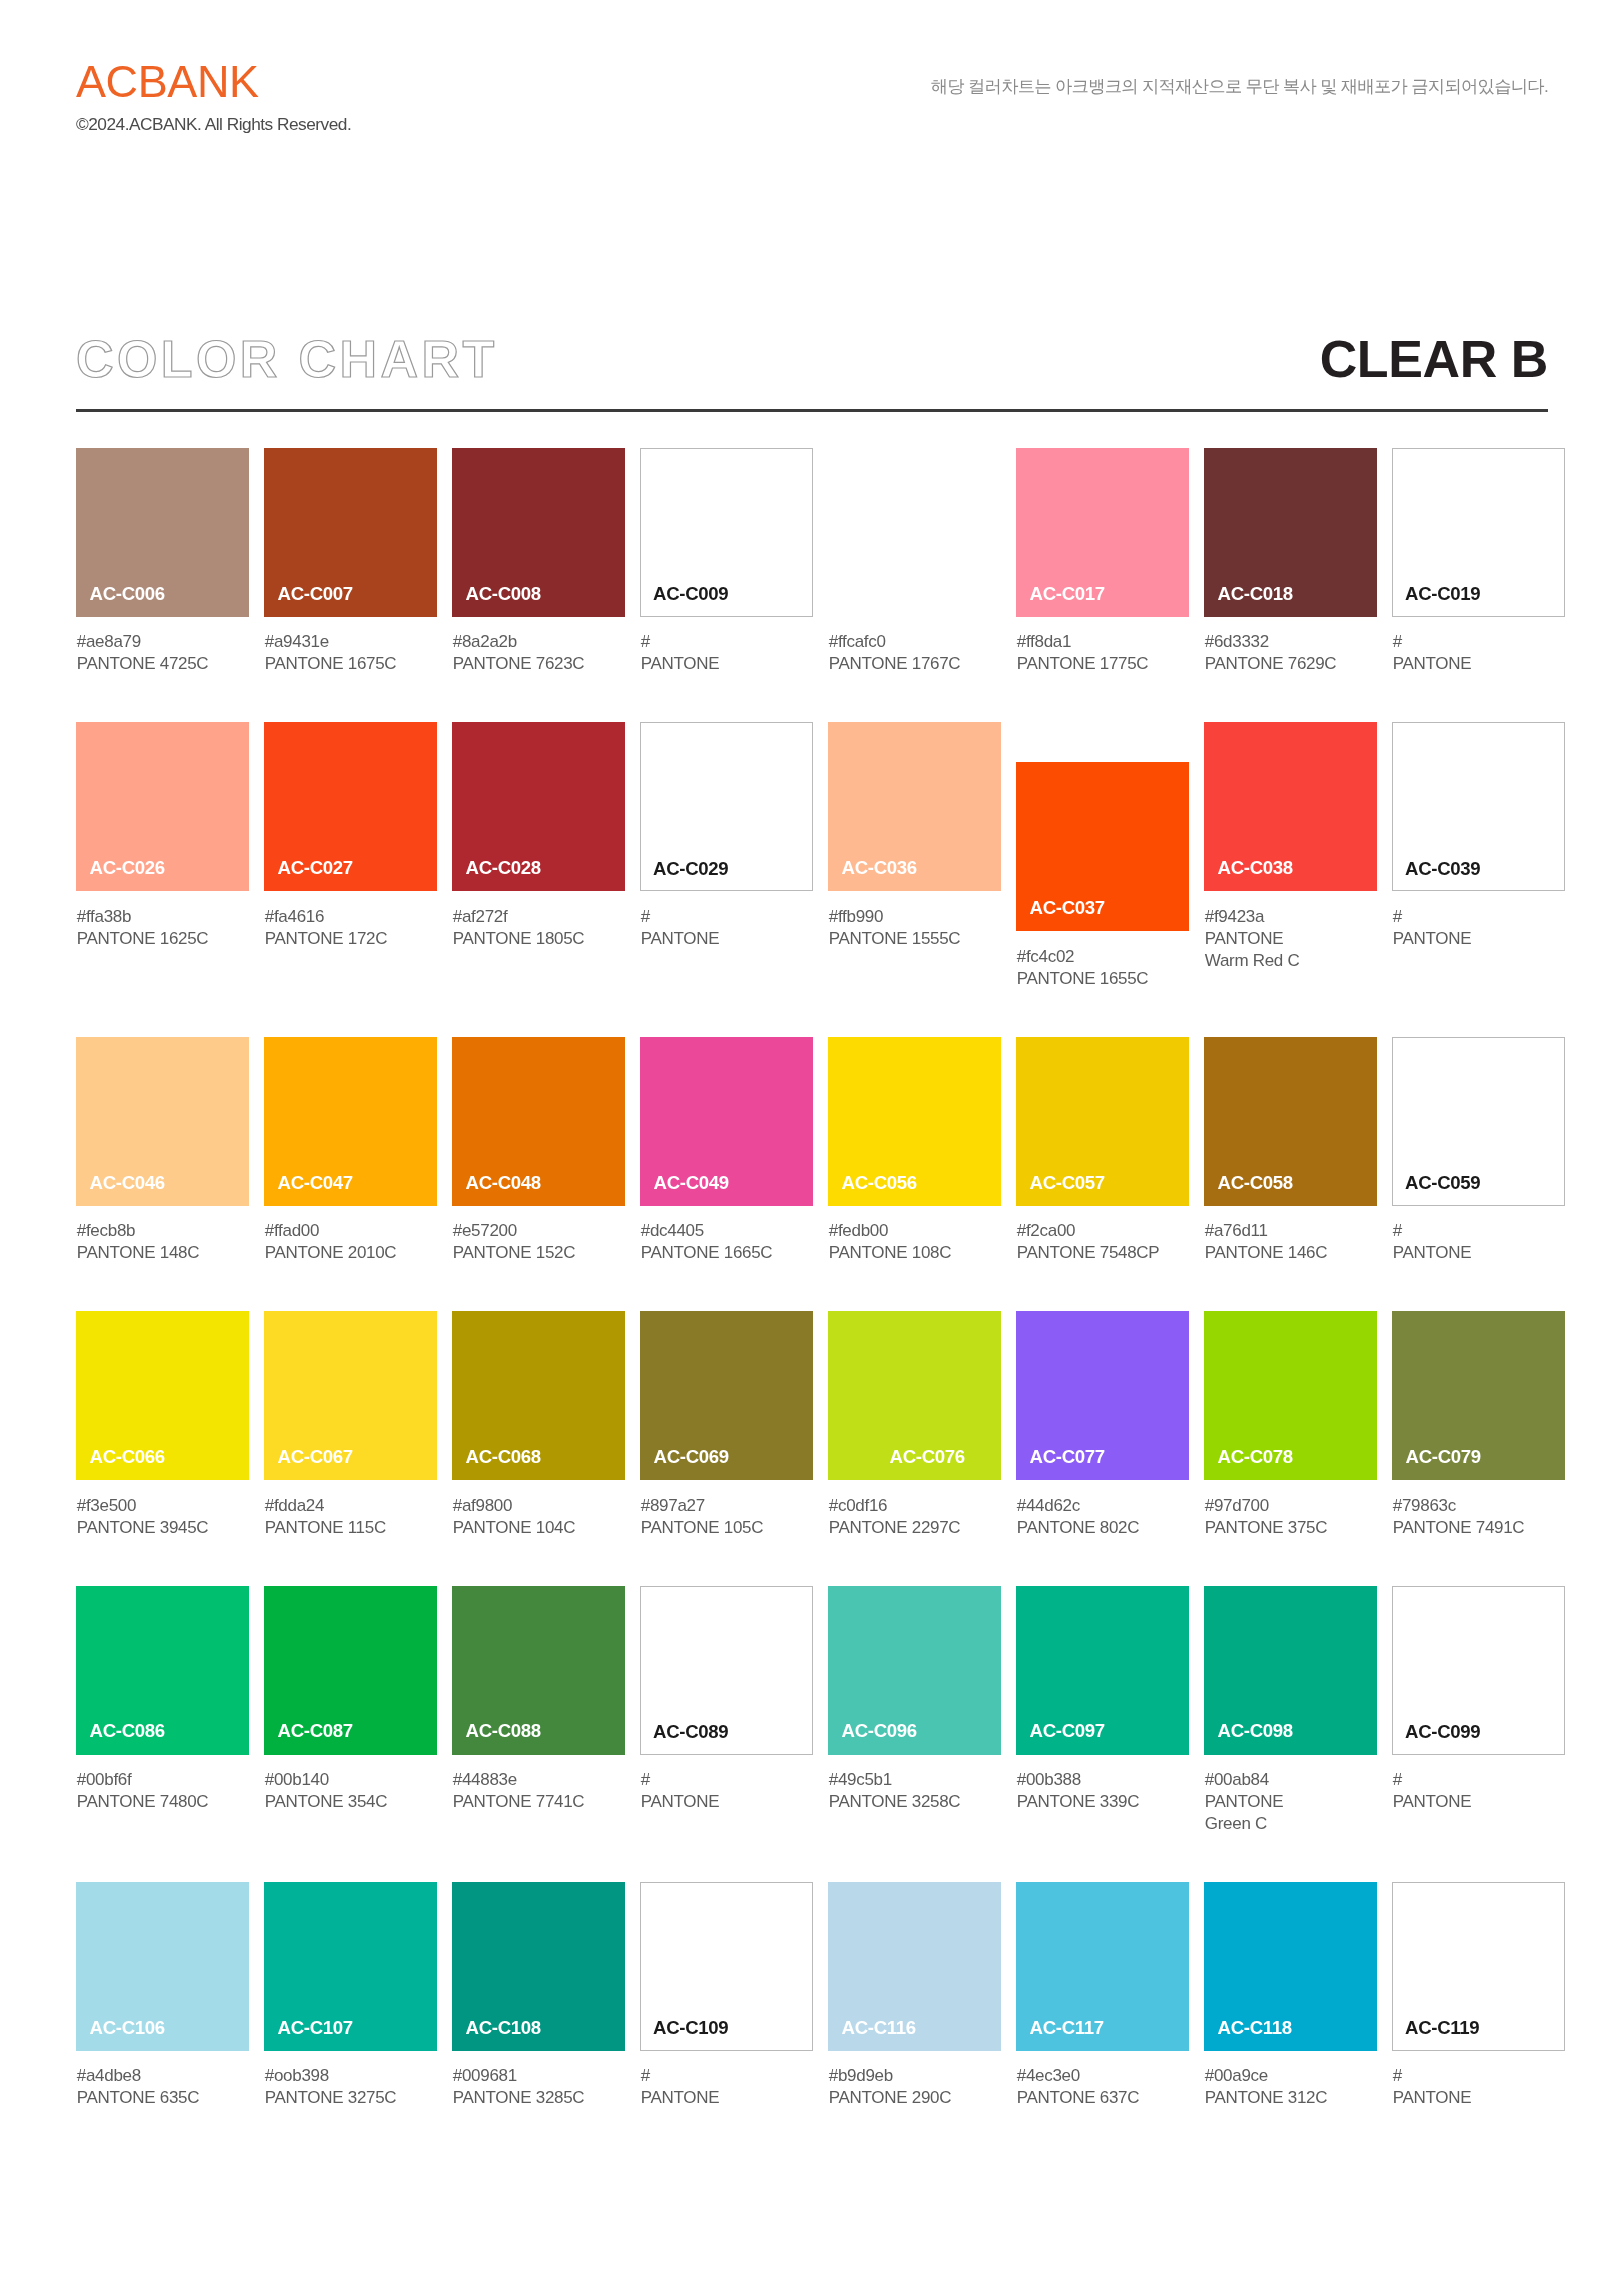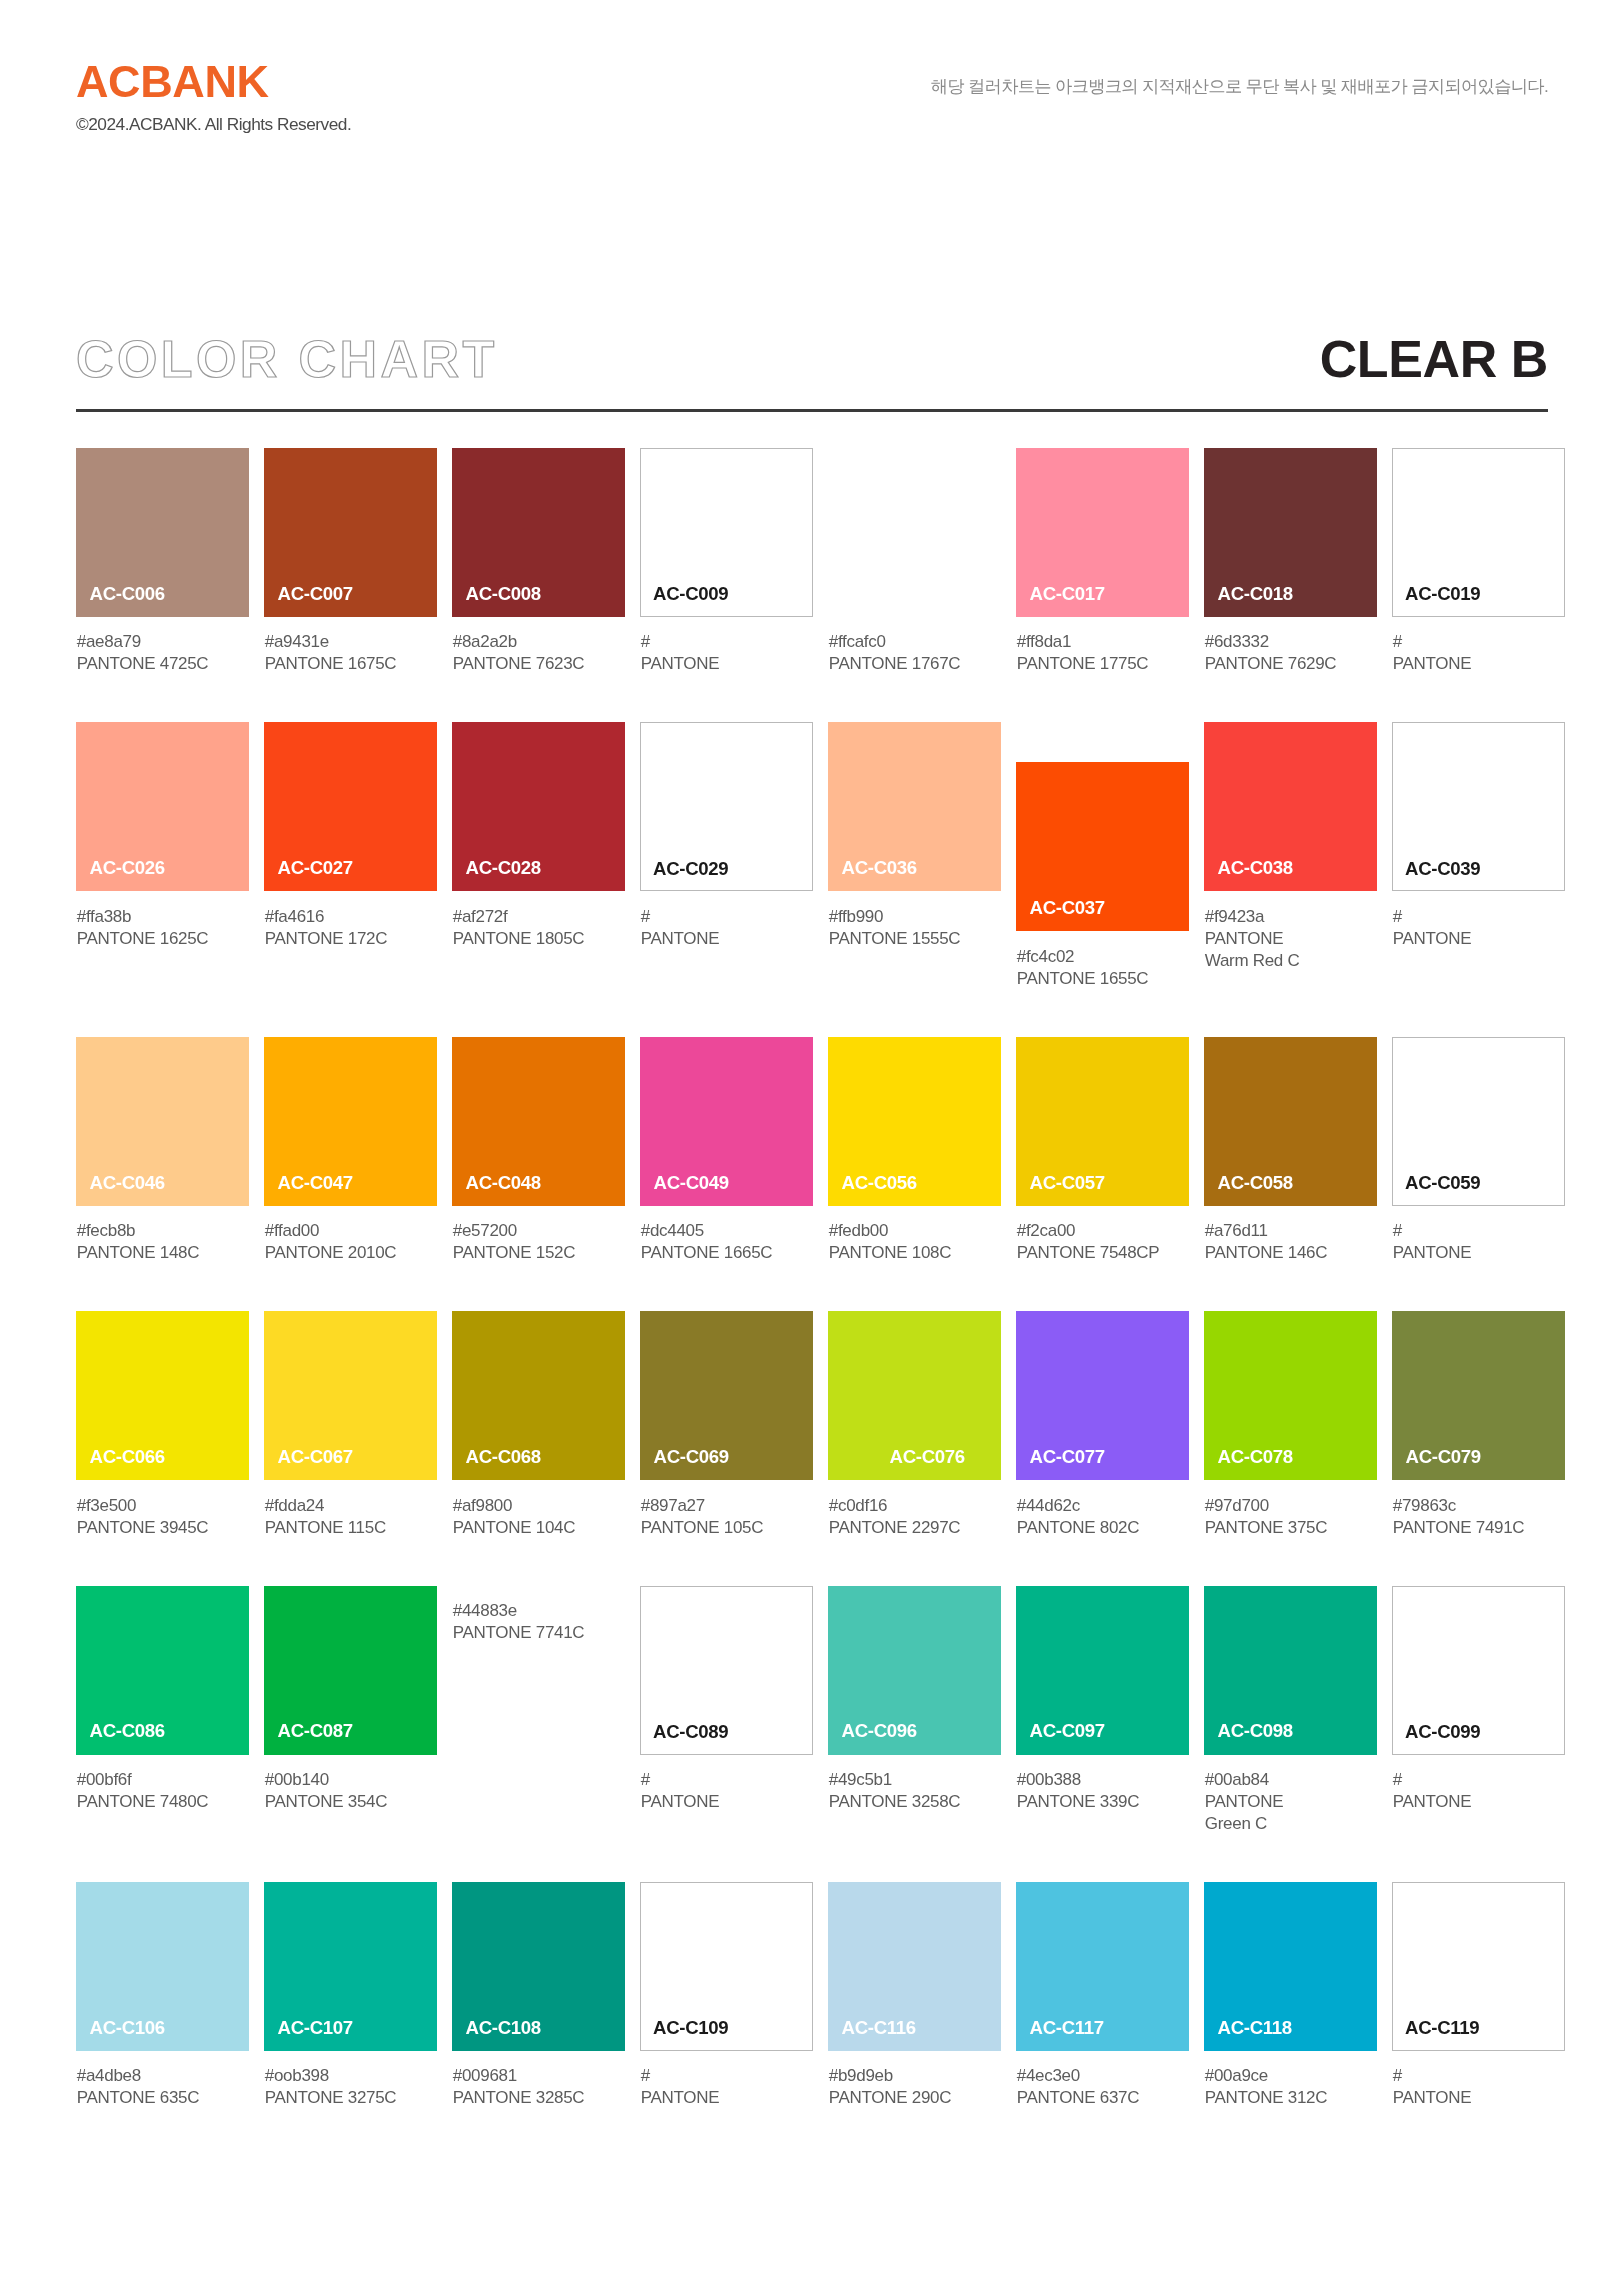--- a/index.html
+++ b/index.html
@@ -31,21 +31,21 @@
 
   .brand-block {
     position: absolute;
     left: 0;
     top: 0;
   }
 
   .brand-logo {
     font-family: "Liberation Sans", "DejaVu Sans", sans-serif;
     font-size: 45px;
-    font-weight: 700;
+    font-weight: 400;
     letter-spacing: -0.4px;
     color: #ef6325;
     line-height: 1;
   }
 
   .brand-copyright {
     margin-top: 12px;
     font-size: 17.3px;
     font-weight: 500;
     color: #4b4b4b;
@@ -506,20 +506,23 @@
         <div class="cell">
           <div class="swatch" style="background: rgb(0, 177, 64);">
             <div class="swatch-label">AC-C087</div>
           </div>
           <div class="meta">
             <div class="meta-hex">#00b140</div>
             <div class="meta-pantone">PANTONE 354C</div>
           </div>
         </div>
         <div class="cell">
+          <div class="swatch" style="background: rgb(68, 136, 62);">
+            <div class="swatch-label">AC-C088</div>
+          </div>
           <div class="meta">
             <div class="meta-hex">#44883e</div>
             <div class="meta-pantone">PANTONE 7741C</div>
           </div>
         </div>
         <div class="cell">
           <div class="swatch is-empty">
             <div class="swatch-label">AC-C089</div>
           </div>
           <div class="meta">

